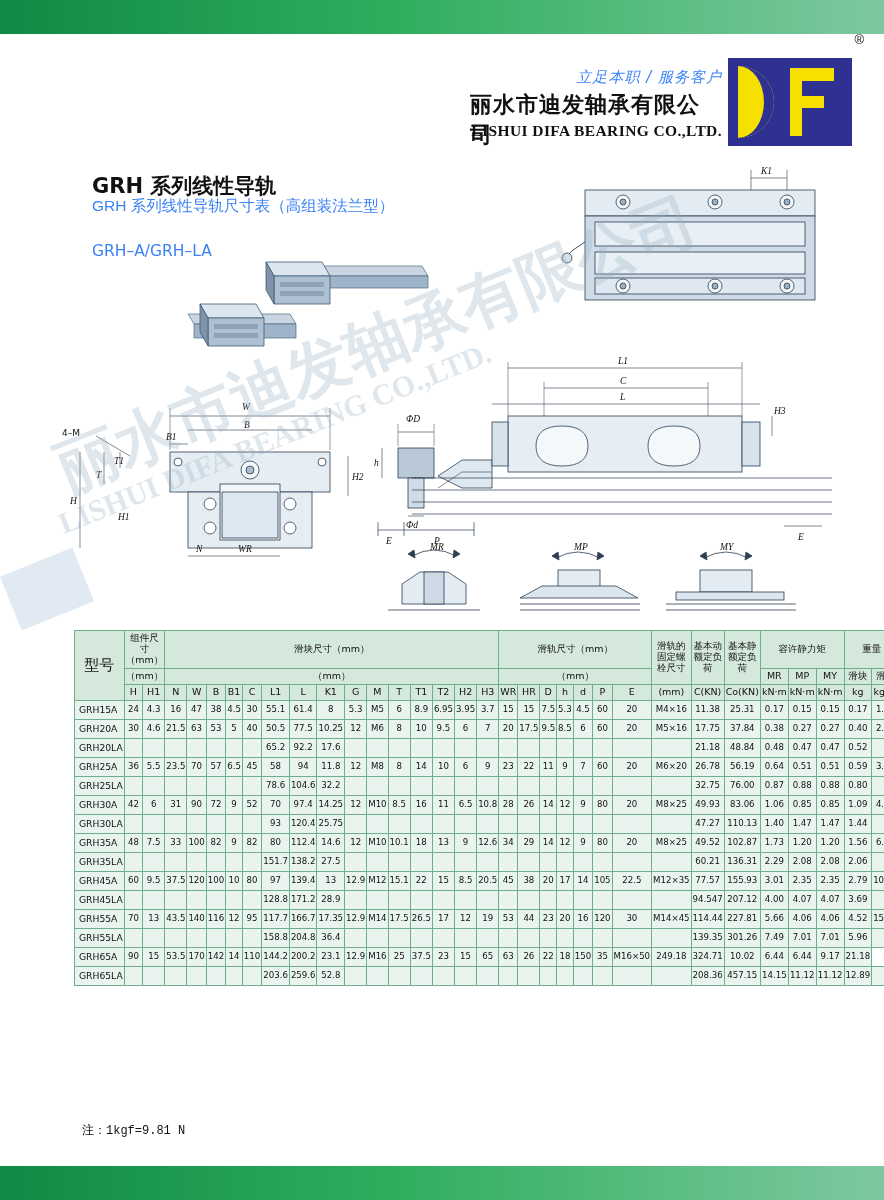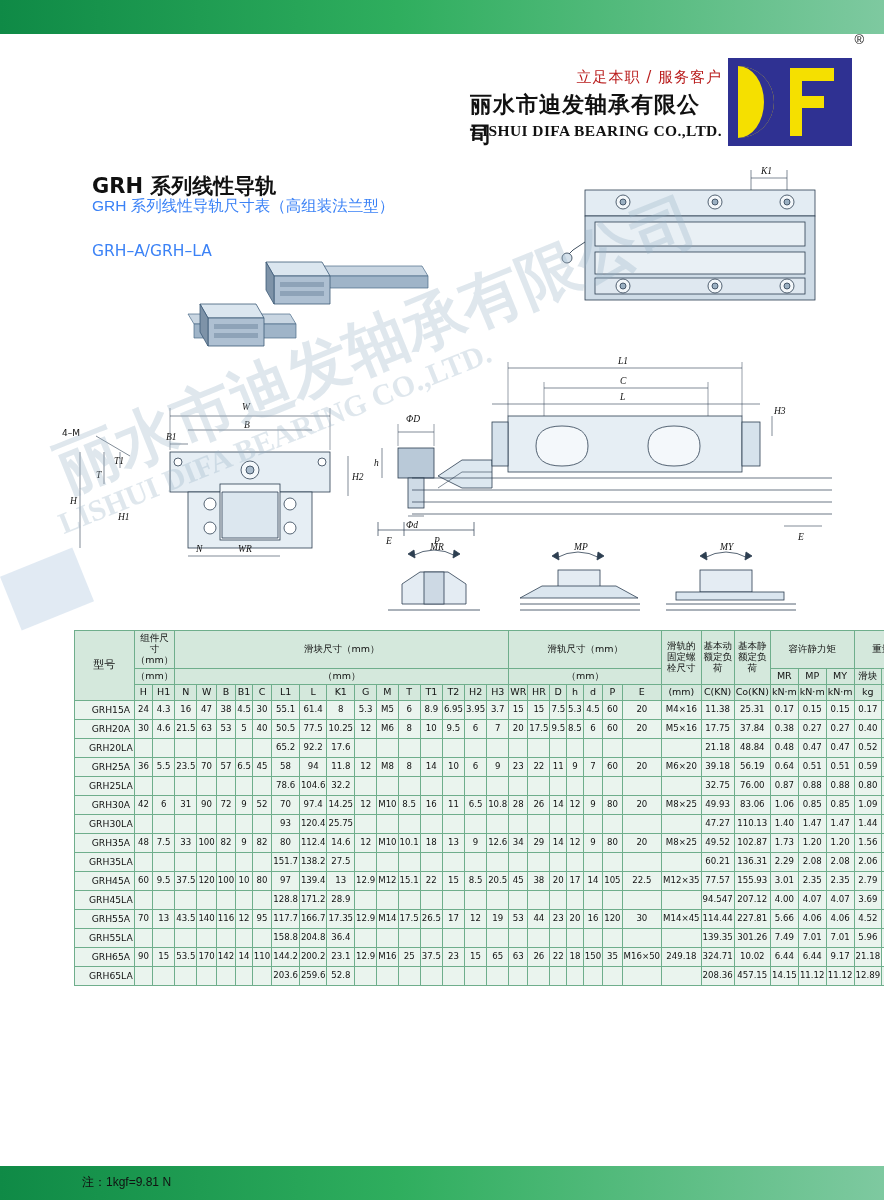--- a/index.html
+++ b/index.html
@@ -19,22 +19,23 @@
   .bottom-bar {
     position:absolute; left:0; bottom:0; width:884px; height:34px;
     background: linear-gradient(to right, #0f8a46 0%, #2fae5e 45%, #7ec9a0 100%);
   }
   
   .header {
     position:absolute; left:470px; top:46px; width:400px; height:100px;
   }
   .hdr-slogan {
     position:absolute; right:148px; top:22px;
-    font-size:15px; color:#b91c1c; letter-spacing:1px;
+    font-size:15px; color:#3b82f6; letter-spacing:1px;
     font-family:"DejaVu Sans", sans-serif;
+    font-style:italic;
   }
   .hdr-cn {
     position:absolute; right:148px; top:44px;
     font-size:22px; font-weight:bold; color:#111;
     font-family:"DejaVu Sans", sans-serif; letter-spacing:1px;
   }
   .hdr-en {
     position:absolute; right:148px; top:76px;
     font-size:15.5px; font-weight:bold; color:#111;
     font-family:"Liberation Serif", serif; letter-spacing:0.4px;
@@ -104,34 +105,34 @@
     padding:0;
     color:#111;
   }
   table.spec thead th {
     background:#d4e8dc;
     font-size:9.5px;
     line-height:1.15;
     font-weight:normal;
     padding:2px 1px;
   }
-  table.spec thead th.model { font-size:11px; }
+  table.spec thead th.model { font-size:15px; }
   table.spec tbody td {
     background:#eaf4ee;
     font-size:8.6px;
     height:19px;
     line-height:1.1;
     padding:0 1px;
   }
   table.spec tbody td.model {
-    font-size:9.2px; text-align:center; padding-left:14px; white-space:nowrap;
+    font-size:9.2px; text-align:left; padding-left:4px; white-space:nowrap;
   }
   .note {
-    position:absolute; left:82px; top:1174px;
-    font-size:12px; color:#111; font-family:Liberation Sans, sans-serif;
+    position:absolute; left:82px; top:1122px;
+    font-size:12px; color:#111; font-family:Liberation Mono, monospace;
   }
   
   .draw { position:absolute; }
   svg { display:block; }
   .lbl { font-family:"DejaVu Sans", sans-serif; font-size:9px; fill:#111; }
   .lbl-i { font-family:"Liberation Serif", serif; font-size:9.5px; fill:#111; font-style:italic;}
 </style>
 </head>
 <body>
 
@@ -587,21 +588,21 @@
           <td>6</td>
           <td>9</td>
           <td>23</td>
           <td>22</td>
           <td>11</td>
           <td>9</td>
           <td>7</td>
           <td>60</td>
           <td>20</td>
           <td>M6×20</td>
-          <td>39.18</td>
+          <td>26.78</td>
           <td>56.19</td>
           <td>0.64</td>
           <td>0.51</td>
           <td>0.51</td>
           <td>0.59</td>
           <td>3.21</td>
         </tr>
         <tr>
           <td class="model">GRH25LA</td>
           <td></td>

